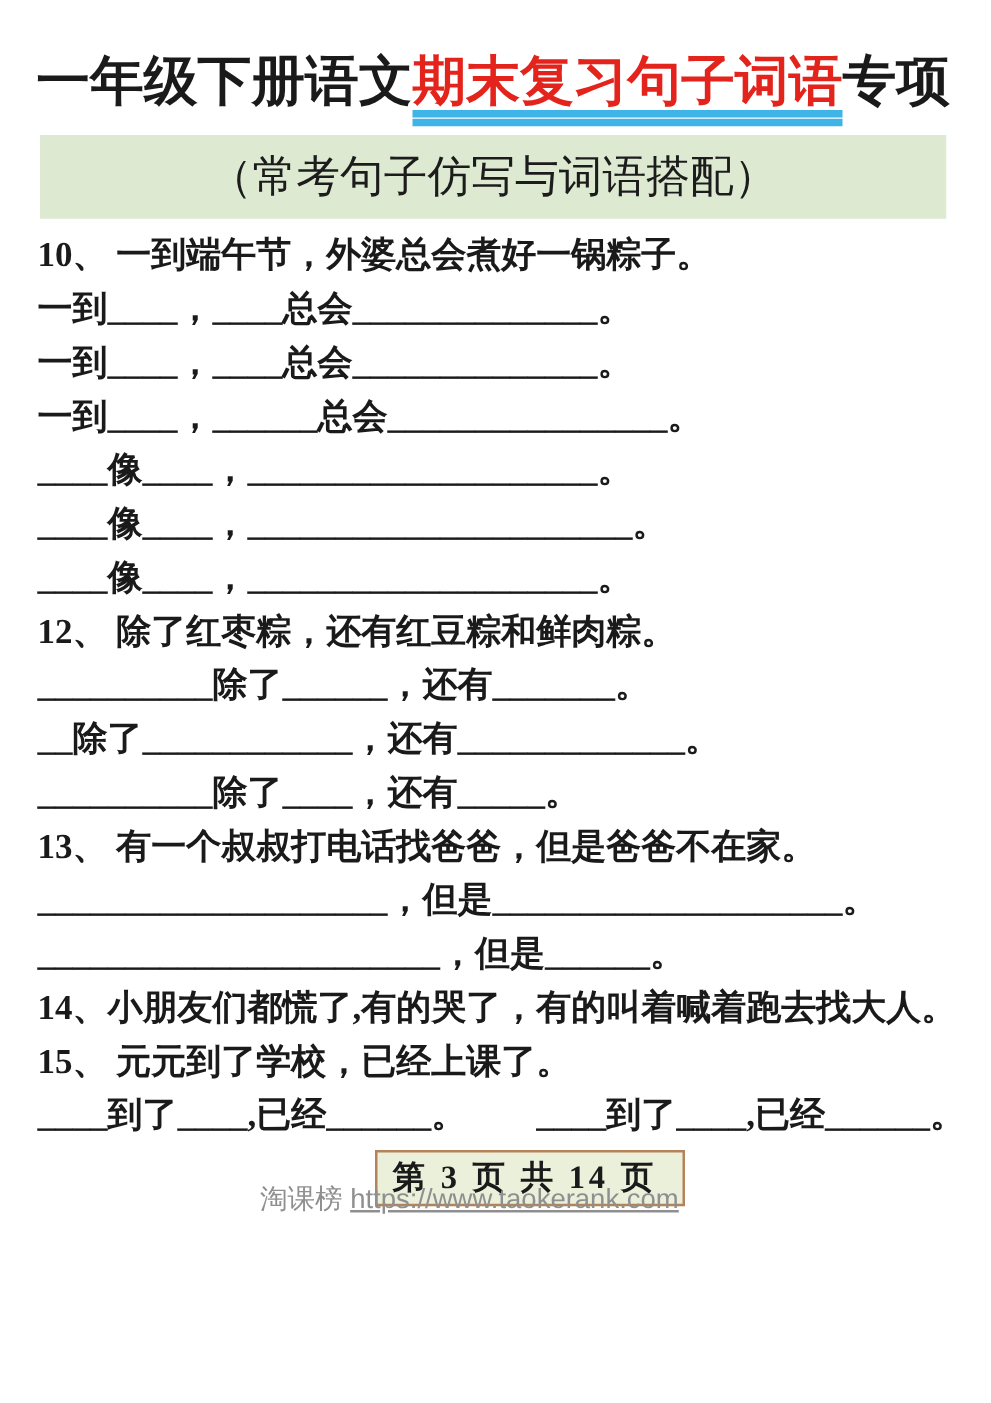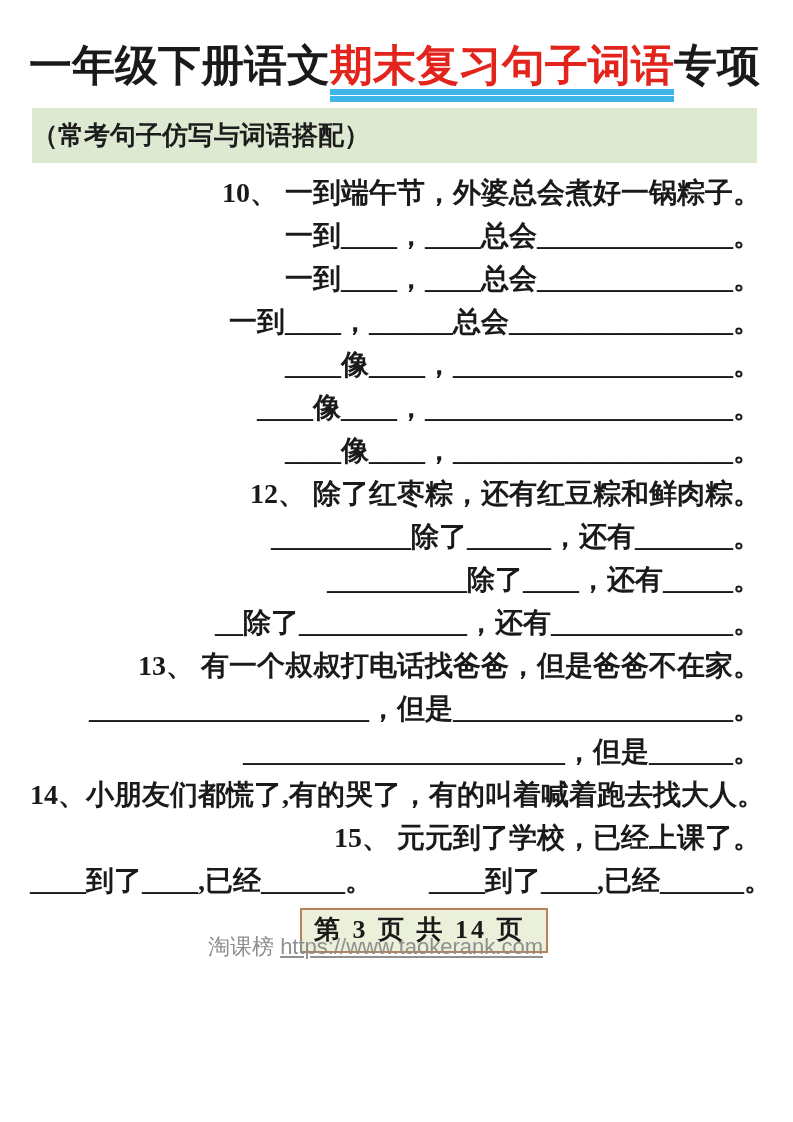--- a/index.html
+++ b/index.html
@@ -28,36 +28,35 @@
     color: #e3241d;
     text-decoration: underline;
     text-decoration-style: double;
     text-decoration-color: #3eb4e8;
     text-decoration-thickness: 6px;
     text-underline-offset: 9px;
   }
   .banner {
     margin: 16px 32px 0 32px;
     background: #dde9d0;
-    text-align: left;
-    font-size: 26px;
-    font-weight: bold;
+    text-align: center;
+    font-size: 35px;
+    font-weight: normal;
     padding: 10px 0;
     color: #1c1c1c;
   }
   .content {
     margin: 8px 28px 0 30px;
     font-size: 28px;
     font-weight: bold;
   }
   .content p {
     margin: 0;
     line-height: 43px;
     white-space: nowrap;
-    text-align: right;
   }
   .footer-area {
     position: relative;
     height: 70px;
     margin-top: 4px;
   }
   .page-box {
     position: absolute;
     left: 300px;
     top: 2px;
@@ -105,22 +104,22 @@
 
     <div>
       <p>____像____，____________________。</p>
       <p>____像____，______________________。</p>
       <p>____像____，____________________。</p>
     </div>
 
     <div>
       <p>12、 除了红枣粽，还有红豆粽和鲜肉粽。</p>
       <p>__________除了______，还有_______。</p>
+      <p>__除了____________，还有_____________。</p>
       <p>__________除了____，还有_____。</p>
-      <p>__除了____________，还有_____________。</p>
     </div>
 
     <div>
       <p>13、 有一个叔叔打电话找爸爸，但是爸爸不在家。</p>
       <p>____________________，但是____________________。</p>
       <p>_______________________，但是______。</p>
     </div>
 
     <div>
       <p>14、小朋友们都慌了,有的哭了，有的叫着喊着跑去找大人。</p>

